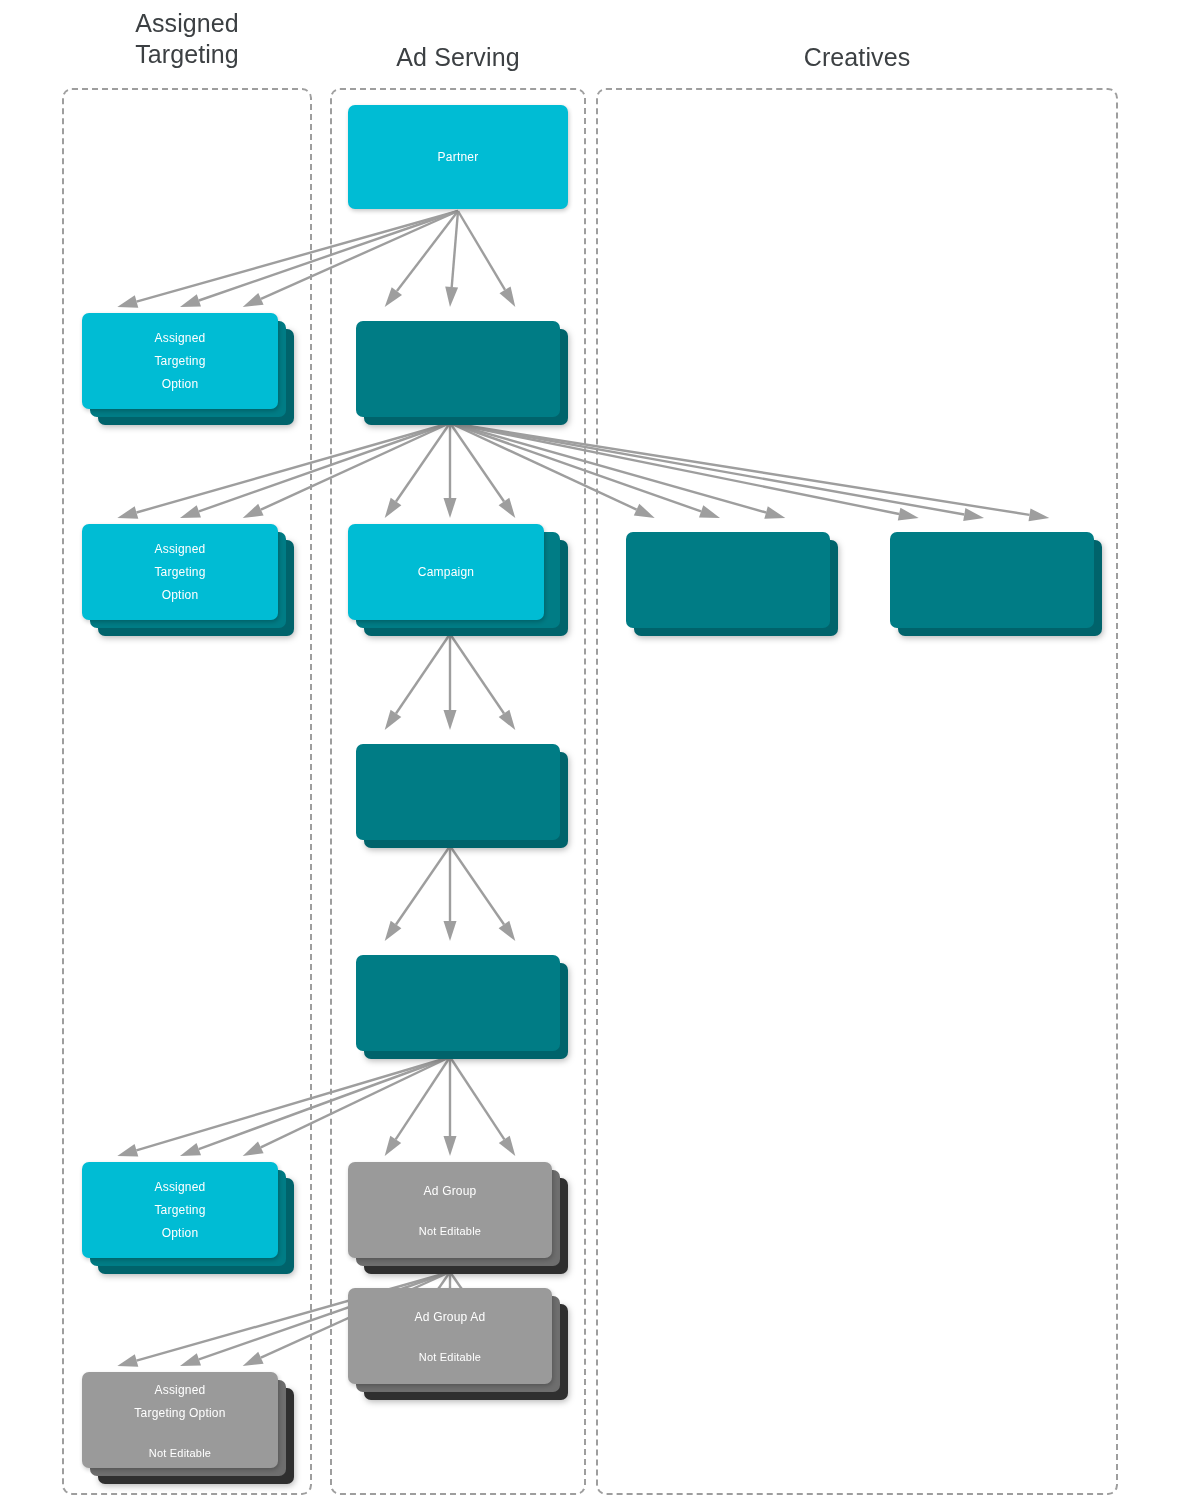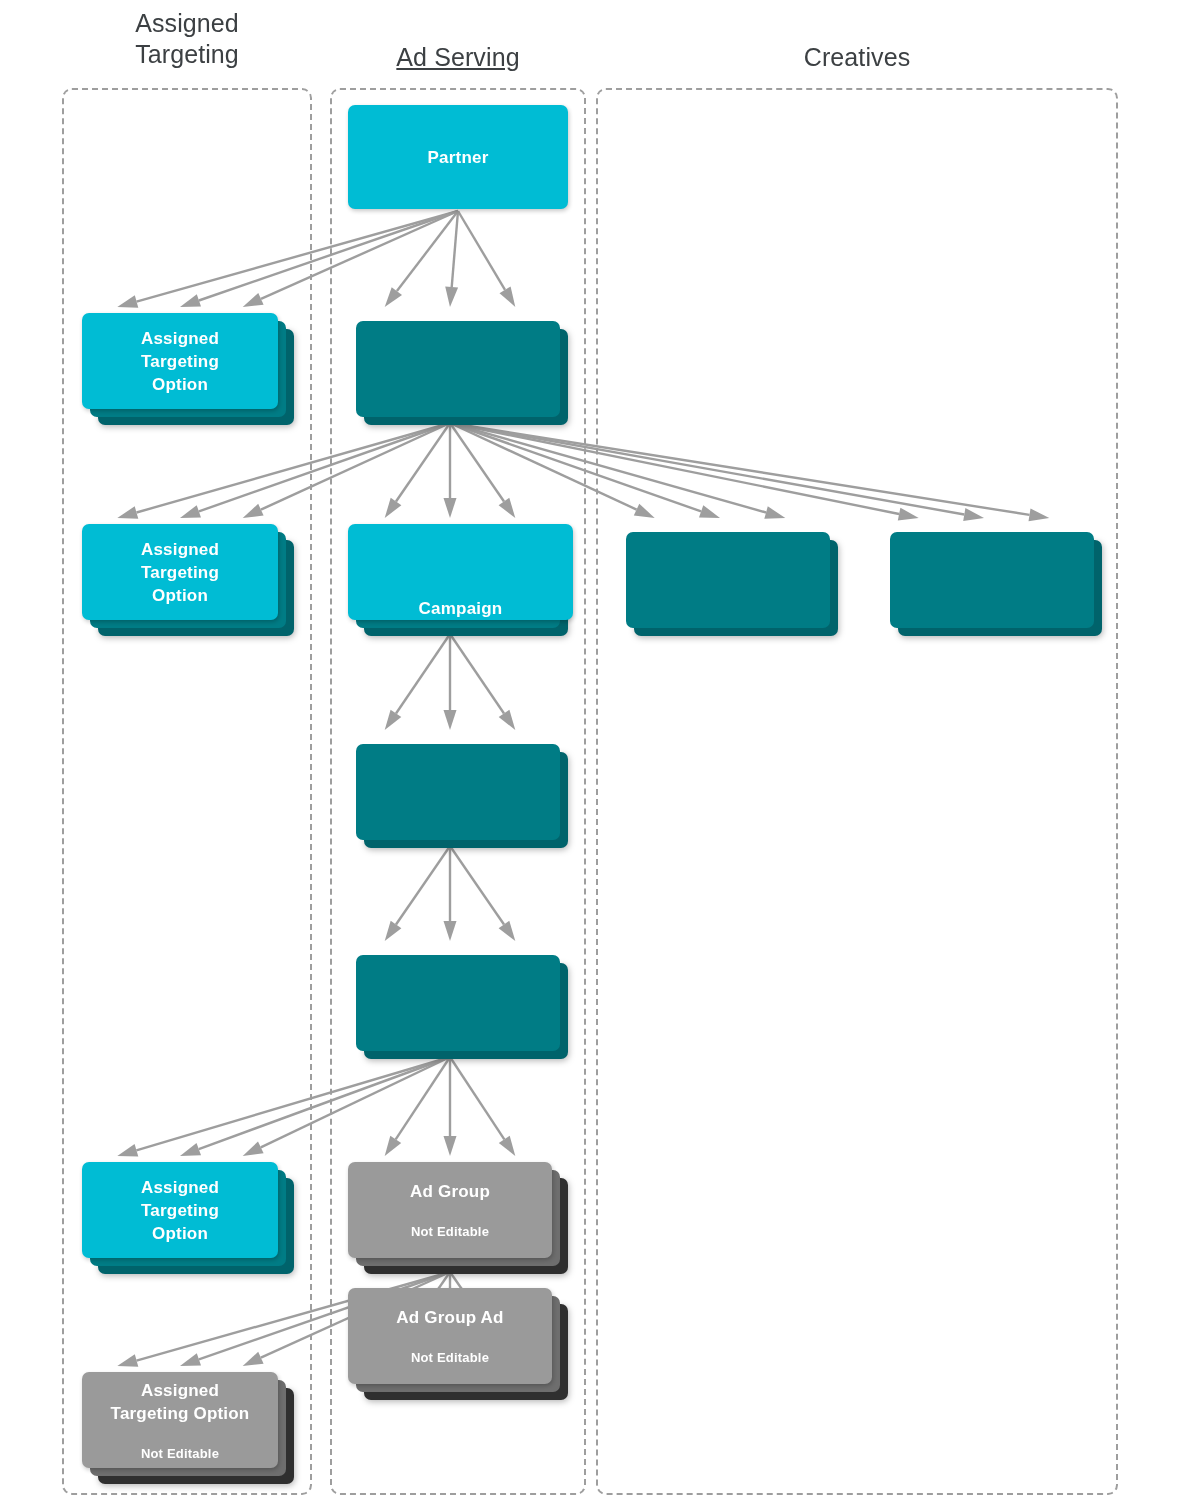--- a/index.html
+++ b/index.html
@@ -55,29 +55,29 @@
   }
   .card.front{
     display:flex;
     flex-direction:column;
     align-items:center;
     justify-content:center;
     text-align:center;
     color:#ffffff;
   }
   .node-title{
-    font-size:17px;
-    font-weight:bold;
+    font-size:12px;
+    font-weight:normal;
     line-height:23px;
     letter-spacing:0.2px;
     white-space:pre-line;
   }
   .node-sub{
-    font-size:13px;
-    font-weight:bold;
+    font-size:11px;
+    font-weight:normal;
     line-height:17px;
     margin-top:20px;
     letter-spacing:0.2px;
   }
   
   .cyan .front{background:#00bcd4;}
   .cyan .l2{background:#007c85;}
   .cyan .l3{background:#00636b;}
   
   .gray .front{background:#9a9a9a;}
@@ -218,21 +218,21 @@
         <div class="card l2" style="left: 8px; top: 8px; width: 196px; height: 96px;"></div>
         <div class="card front" style="left: 0px; top: 0px; width: 196px; height: 96px; box-shadow: rgba(0, 0, 0, 0.22) 1px 2px 4px;">
           <div class="node-title">Assigned
 Targeting
 Option</div>
         </div>
       </div>
       <div class="node cyan" style="left: 348px; top: 524px; width: 222px; height: 114px;">
         <div class="card l3" style="left: 16px; top: 16px; width: 204px; height: 96px;"></div>
         <div class="card l2" style="left: 8px; top: 8px; width: 204px; height: 96px;"></div>
-        <div class="card front" style="left: 0px; top: 0px; width: 225px; height: 96px; box-shadow: rgba(0, 0, 0, 0.22) 1px 2px 4px; justify-content: flex-end;">
+        <div class="card front" style="left: 0px; top: 0px; width: 196px; height: 96px; box-shadow: rgba(0, 0, 0, 0.22) 1px 2px 4px;">
           <div class="node-title">Campaign</div>
         </div>
       </div>
       <div class="node cyan" style="left: 618px; top: 524px; width: 222px; height: 114px;">
         <div class="card l3" style="left: 16px; top: 16px; width: 204px; height: 96px;"></div>
         <div class="card l2" style="left: 8px; top: 8px; width: 204px; height: 96px;"></div>
       </div>
       <div class="node cyan" style="left: 882px; top: 524px; width: 222px; height: 114px;">
         <div class="card l3" style="left: 16px; top: 16px; width: 204px; height: 96px;"></div>
         <div class="card l2" style="left: 8px; top: 8px; width: 204px; height: 96px;"></div>
@@ -277,17 +277,17 @@
         <div class="card front" style="left: 0px; top: 0px; width: 204px; height: 96px; box-shadow: rgba(0, 0, 0, 0.22) 1px 2px 4px;">
           <div class="node-title">Ad Group Ad</div>
           <div class="node-sub">Not Editable</div>
         </div>
       </div>
     </div>
 
   <div id="col-headers">
       <div class="col-header" style="left: 62px; top: 8px; width: 250px; white-space: pre-line;">Assigned
 Targeting</div>
-      <div class="col-header" style="left: 330px; top: 42px; width: 256px; white-space: pre-line; text-decoration: underline;">Ad Serving</div>
+      <div class="col-header" style="left: 330px; top: 42px; width: 256px; white-space: pre-line;">Ad Serving</div>
       <div class="col-header" style="left: 596px; top: 42px; width: 522px; white-space: pre-line;">Creatives</div>
     </div>
 
 </div>
 
 </body></html>

